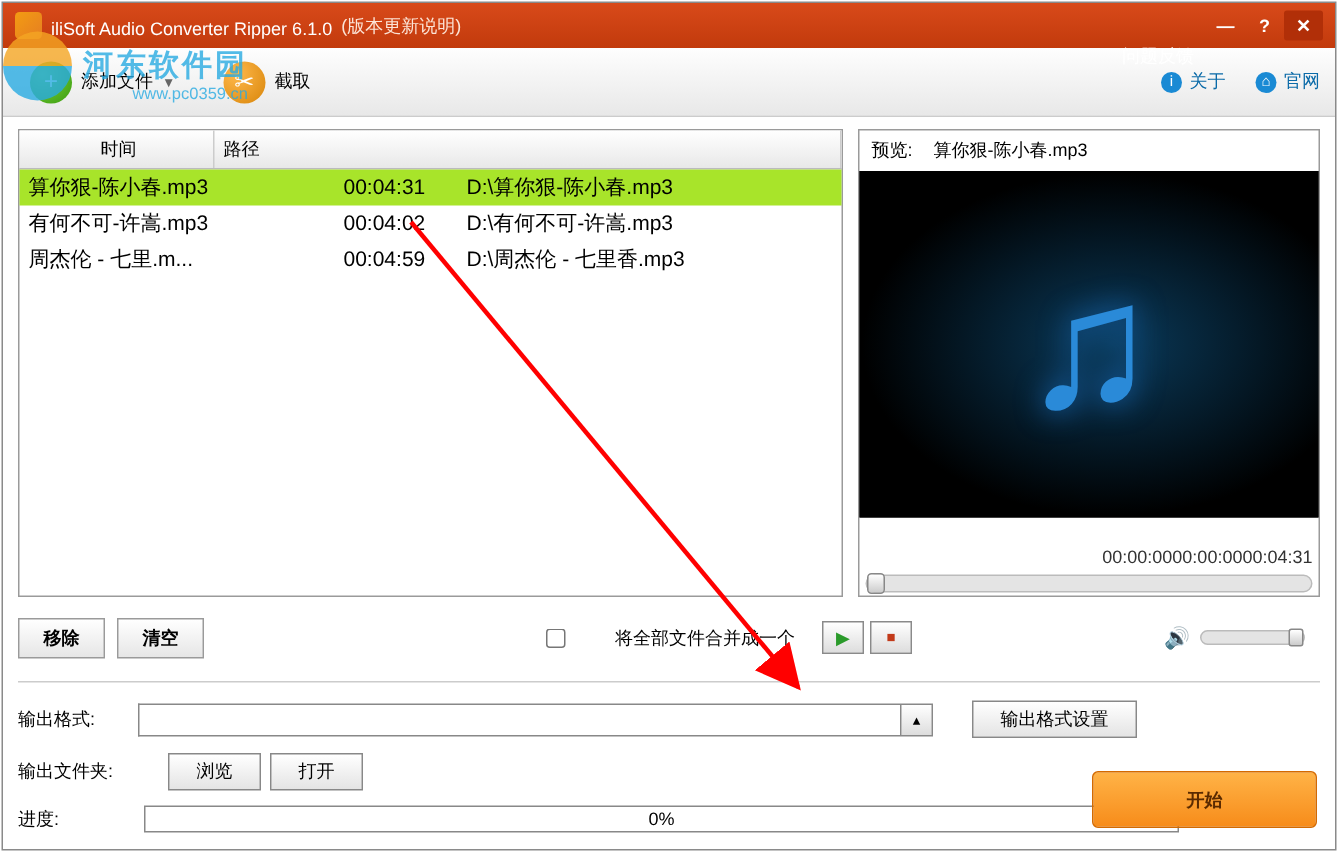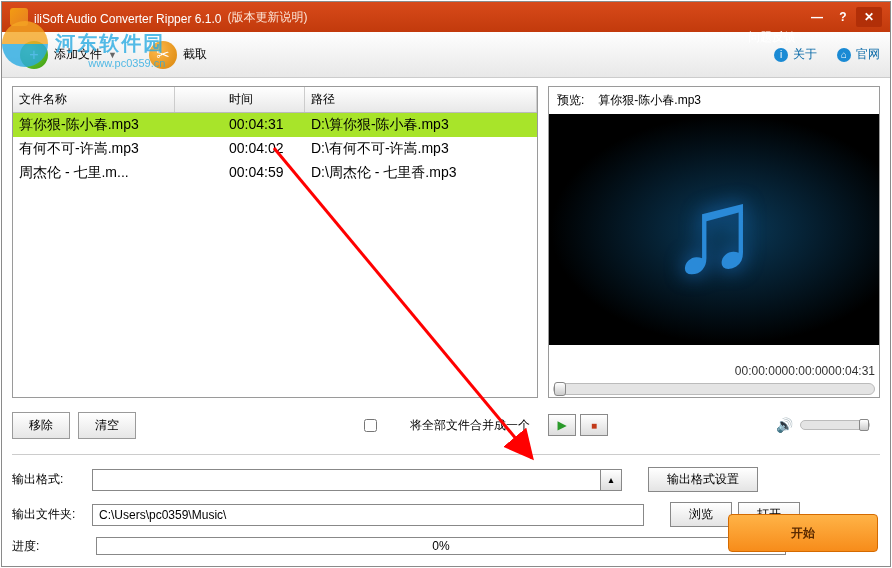--- a/index.html
+++ b/index.html
@@ -29,31 +29,31 @@
 .filetable { border: 1px solid #9a9a9a; flex: 1; background: #fff; }
 .ft-head { display: flex; background: linear-gradient(to bottom, #fff, #e8e8e8); border-bottom: 1px solid #bbb; }
 .ft-head > div { padding: 4px 6px; border-right: 1px solid #ccc; font-size: 12px; }
 .ft-body .row { display: flex; }
 .ft-body .row > div { padding: 3px 6px; font-size: 14px; white-space: nowrap; overflow: hidden; }
 .ft-body .row.selected { background: #a8e42a; }
 .col-name { width: 162px; }
 .col-time { width: 82px; margin-left: 48px; }
 .col-path { flex: 1; }
 
-.right { width: 332px; display: flex; flex-direction: column; }
+.right { width: 308px; display: flex; flex-direction: column; }
 .preview-box { border: 1px solid #9a9a9a; flex: 1; display: flex; flex-direction: column; }
 .preview-head { padding: 5px 8px; display: flex; gap: 14px; font-size: 12px; }
 .preview-img { flex: 1; background: #000 radial-gradient(ellipse at 55% 50%, #0a3a5a 0%, #000 70%); position: relative; }
 .music-note { position: absolute; top: 50%; left: 50%; transform: translate(-50%,-50%); font-size: 120px; color: #2a8ad8; text-shadow: 0 0 20px #1a6ab8; }
 .preview-times { display: flex; justify-content: flex-end; padding: 3px 4px; font-size: 11px; color: #333; margin-top: 16px; }
 .preview-slider { height: 12px; background: #e4e4e4; border: 1px solid #bbb; border-radius: 6px; margin: 2px 4px; position: relative; }
 .preview-slider .thumb { position: absolute; left: 0; top: -2px; width: 12px; height: 14px; background: linear-gradient(to bottom,#fff,#ccc); border: 1px solid #888; border-radius: 3px; }
 
 .mid-row { display: flex; align-items: center; padding: 4px 10px; gap: 8px; }
-.flat-btn { padding: 4px 16px; border: 1px solid #9a9a9a; background: linear-gradient(to bottom,#fff,#e6e6e6); cursor: pointer; font-size: 12px; }
+.flat-btn { padding: 4px 16px; border: 1px solid #9a9a9a; background: linear-gradient(to bottom,#fff,#e6e6e6); cursor: pointer; font-size: 12px; font-weight: bold; }
 .checkbox-wrap { margin-left: auto; display: flex; align-items: center; gap: 4px; font-size: 12px; }
 .checkbox-wrap input { width: 13px; height: 13px; }
 
 .player-controls { display: flex; align-items: center; gap: 4px; padding: 4px 10px 4px 0; }
 .pc-btn { width: 28px; height: 22px; border: 1px solid #8a8a8a; background: linear-gradient(to bottom,#fff,#ddd); display: flex; align-items: center; justify-content: center; cursor: pointer; }
 .pc-btn.play { color: #2a9a2a; font-size: 12px; }
 .pc-btn.stop { color: #c23a1a; font-size: 10px; }
 .vol-wrap { margin-left: auto; display: flex; align-items: center; gap: 6px; }
 .vol-icon { color: #1a8ad4; font-size: 14px; }
 .vol-slider { width: 70px; height: 10px; background: #e4e4e4; border: 1px solid #bbb; border-radius: 5px; position: relative; }
@@ -115,21 +115,20 @@
         <span class="ic">⌂</span>
         <span>官网</span>
       </div>
     </div>
   </div>
 
   <div class="content">
     <div class="left">
       <div class="filetable">
         <div class="ft-head">
-          <div class="col-name">文件名称</div>
           <div class="col-time">时间</div>
           <div class="col-path">路径</div>
         </div>
         <div class="ft-body" id="ft-body">
             <div class="row selected">
               <div class="col-name">算你狠-陈小春.mp3</div>
               <div class="col-time">00:04:31</div>
               <div class="col-path">D:\算你狠-陈小春.mp3</div>
             </div>
             <div class="row">
@@ -191,21 +190,20 @@
     <div class="form-row">
       <div class="form-label">输出格式:</div>
       <div class="dropdown">
         <input class="input-box" readonly="" style="">
         <div class="dd-btn">▴</div>
       </div>
       <button class="big-btn" style="margin-left:20px;">输出格式设置</button>
     </div>
     <div class="form-row">
       <div class="form-label">输出文件夹:</div>
-      <input class="input-box" style="flex: 1 1 0%; max-width: 552px;" value="C:\Users\pc0359\Music\">
       <button class="big-btn" style="margin-left:20px;">浏览</button>
       <button class="big-btn">打开</button>
     </div>
     <div class="form-row progress-wrap">
       <div class="form-label">进度:</div>
       <div class="progress-bar">
           <span>0%</span>
         </div>
     </div>
   </div>

